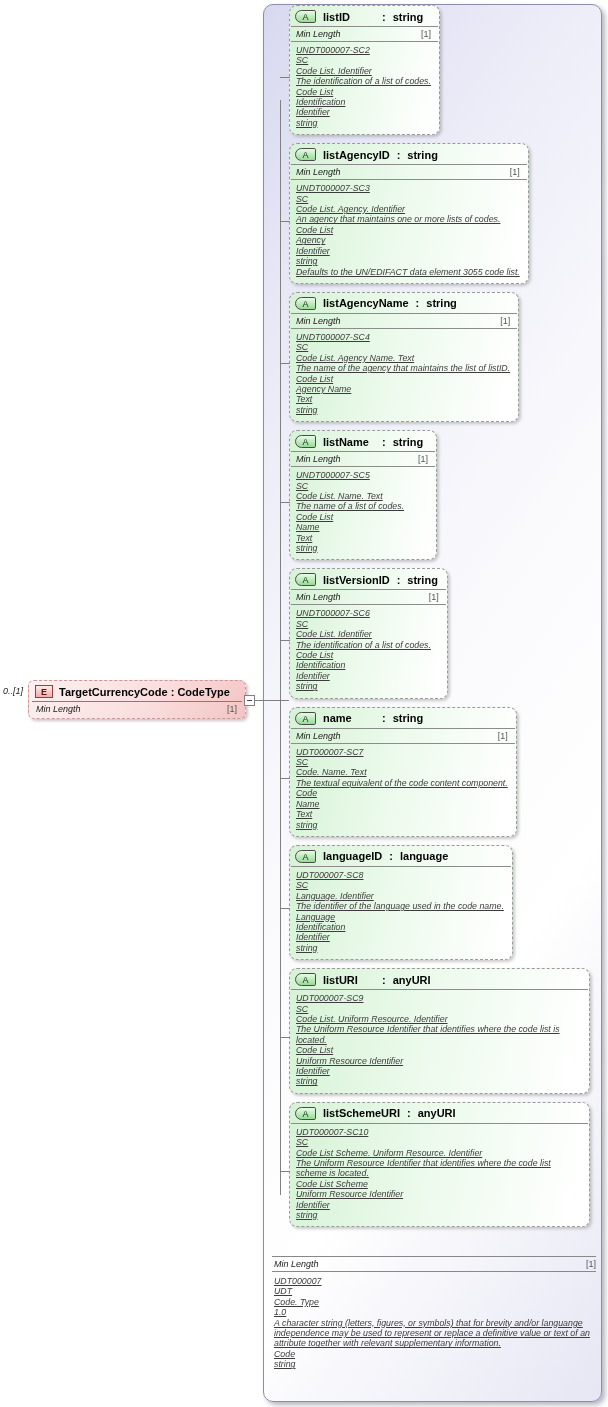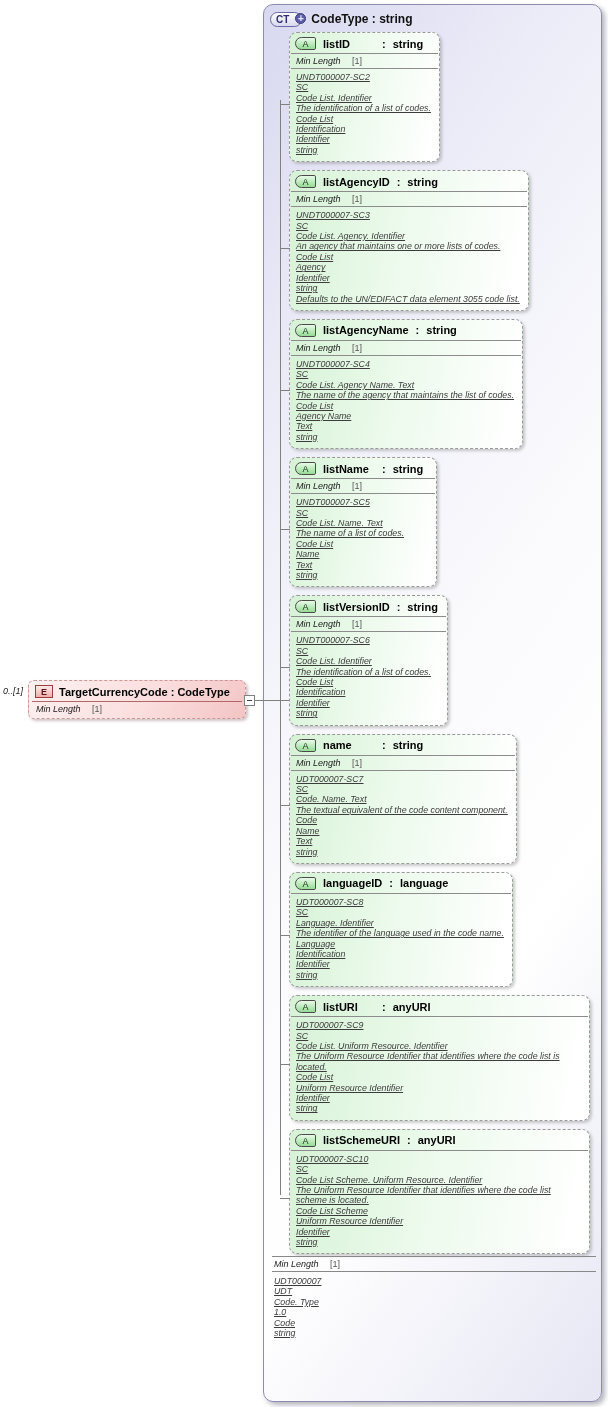--- a/index.html
+++ b/index.html
@@ -45,21 +45,21 @@
   .attr-box::before { content:""; position:absolute; left:-10px; top:55%; width:10px; border-top:1px solid #808080; }
   .attr-header { display:flex; align-items:center; gap:7px; padding:4px 9px 3px 5px; white-space:nowrap; }
   .a-icon {
     flex:0 0 auto; width:21px; height:13px; box-sizing:border-box; border:1px solid #4a4a4a;
     border-radius:7px 2px 2px 7px; background:linear-gradient(#e8fae8,#96dc96);
     font-size:9px; line-height:12px; text-align:center; color:#143014;
   }
   .attr-name { font-size:11px; font-weight:bold; color:#000; min-width:52px; }
   .attr-colon, .attr-type { font-size:11px; font-weight:bold; color:#000; }
   .sep { border-top:1px solid #8c8c8c; margin:0 1px; }
-  .facet-row { display:flex; padding:2px 8px 2px 6px; font-size:9px; align-items:baseline; }
+  .facet-row { display:flex; padding:2px 8px 2px 6px; font-size:9px; align-items:baseline;justify-content:space-between; }
   .facet-label { font-style:italic; color:#1a1a1a; width:56px; }
   .facet-value { color:#555555; }
   .doc { padding:3px 8px 6px 6px; font-size:8.8px; font-style:italic; color:#3c3c3c; line-height:10.4px;text-decoration:underline; }
   .doc-line { min-height:10.4px; }
 
   
   .ct-footer { position:absolute; left:8px; right:5px; top:1251px; }
   .ct-footer .facet-row { border-top:1px solid #888888; border-bottom:1px solid #888888; padding:2px 0 2px 2px; }
   .ct-footer .doc { padding:4px 0 0 2px; }
 
@@ -80,27 +80,20 @@
   .el-sep { border-top:1px solid #b06868; margin:0 3px; }
   .element-box .facet-row { padding:2px 8px 4px 7px; }
   .cardinality { position:absolute; left:3px; top:686px; font-size:9px; font-style:italic; color:#222222; z-index:5;text-align:center; }
 </style>
 </head>
 <body>
 
 <div class="canvas">
 
   <div class="ct-container">
-    <div class="ct-header">
-      <span class="ct-icon">
-        <span>CT</span>
-        <span class="ct-plus">+</span>
-      </span>
-      <span class="ct-title"><span>CodeType</span> <span>:</span> <span>string</span></span>
-    </div>
 
     <div class="trunk"></div>
 
     <div class="attrs" id="attrs">
   <div class="attr-box">
     <div class="attr-header">
       <span class="a-icon">A</span>
       <span class="attr-name">listID</span>
       <span class="attr-colon">:</span>
       <span class="attr-type">string</span>
@@ -159,21 +152,21 @@
     <div class="sep"></div>
     <div class="facet-row">
       <span class="facet-label">Min Length</span>
       <span class="facet-value">[1]</span>
     </div>
     <div class="sep sep2"></div>
     <div class="doc">
             <div class="doc-line">UNDT000007-SC4</div>
             <div class="doc-line">SC</div>
             <div class="doc-line">Code List. Agency Name. Text</div>
-            <div class="doc-line">The name of the agency that maintains the list of codes.</div>
+            <div class="doc-line">The name of the agency that maintains the list of listID.</div>
             <div class="doc-line">Code List</div>
             <div class="doc-line">Agency Name</div>
             <div class="doc-line">Text</div>
             <div class="doc-line">string</div>
           </div>
   </div>
 
   <div class="attr-box">
     <div class="attr-header">
       <span class="a-icon">A</span>
@@ -316,20 +309,21 @@
     <div class="ct-footer">
       <div class="facet-row">
         <span class="facet-label">Min Length</span>
         <span class="facet-value">[1]</span>
       </div>
       <div class="doc" id="footer-doc">
           <div class="doc-line">UDT000007</div>
           <div class="doc-line">UDT</div>
           <div class="doc-line">Code. Type</div>
           <div class="doc-line">1.0</div>
+          <div class="doc-line">A character string (letters, figures, or symbols) that for brevity and/or languange independence may be used to represent or replace a definitive value or text of an attribute together with relevant supplementary information.</div>
           <div class="doc-line">Code</div>
           <div class="doc-line">string</div>
         </div>
     </div>
   </div>
 
   <div class="connector"></div>
   <div class="collapse-box"></div>
 
   <div class="cardinality">0..[1]</div>

